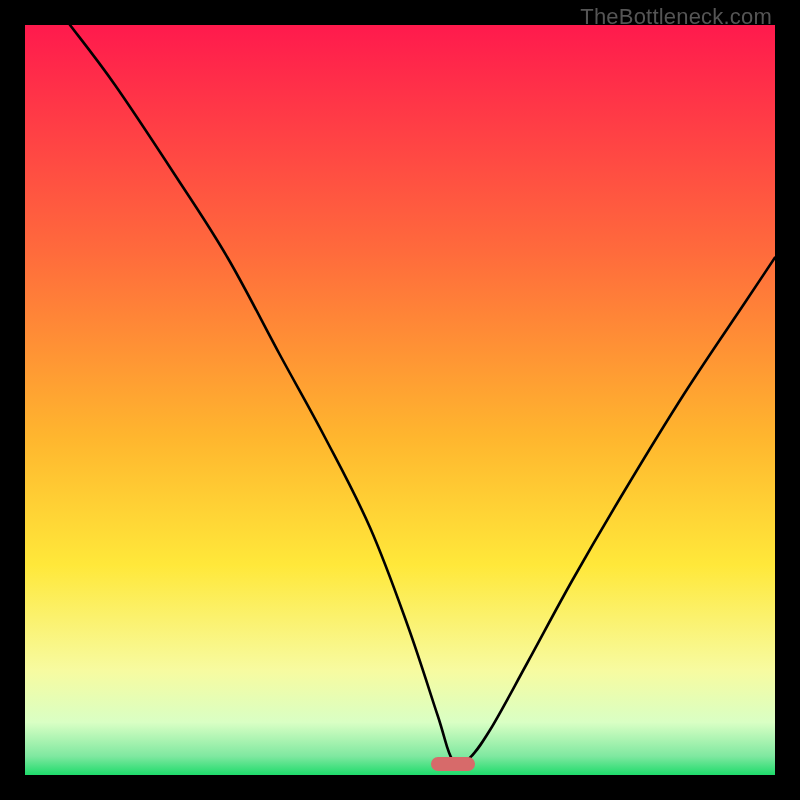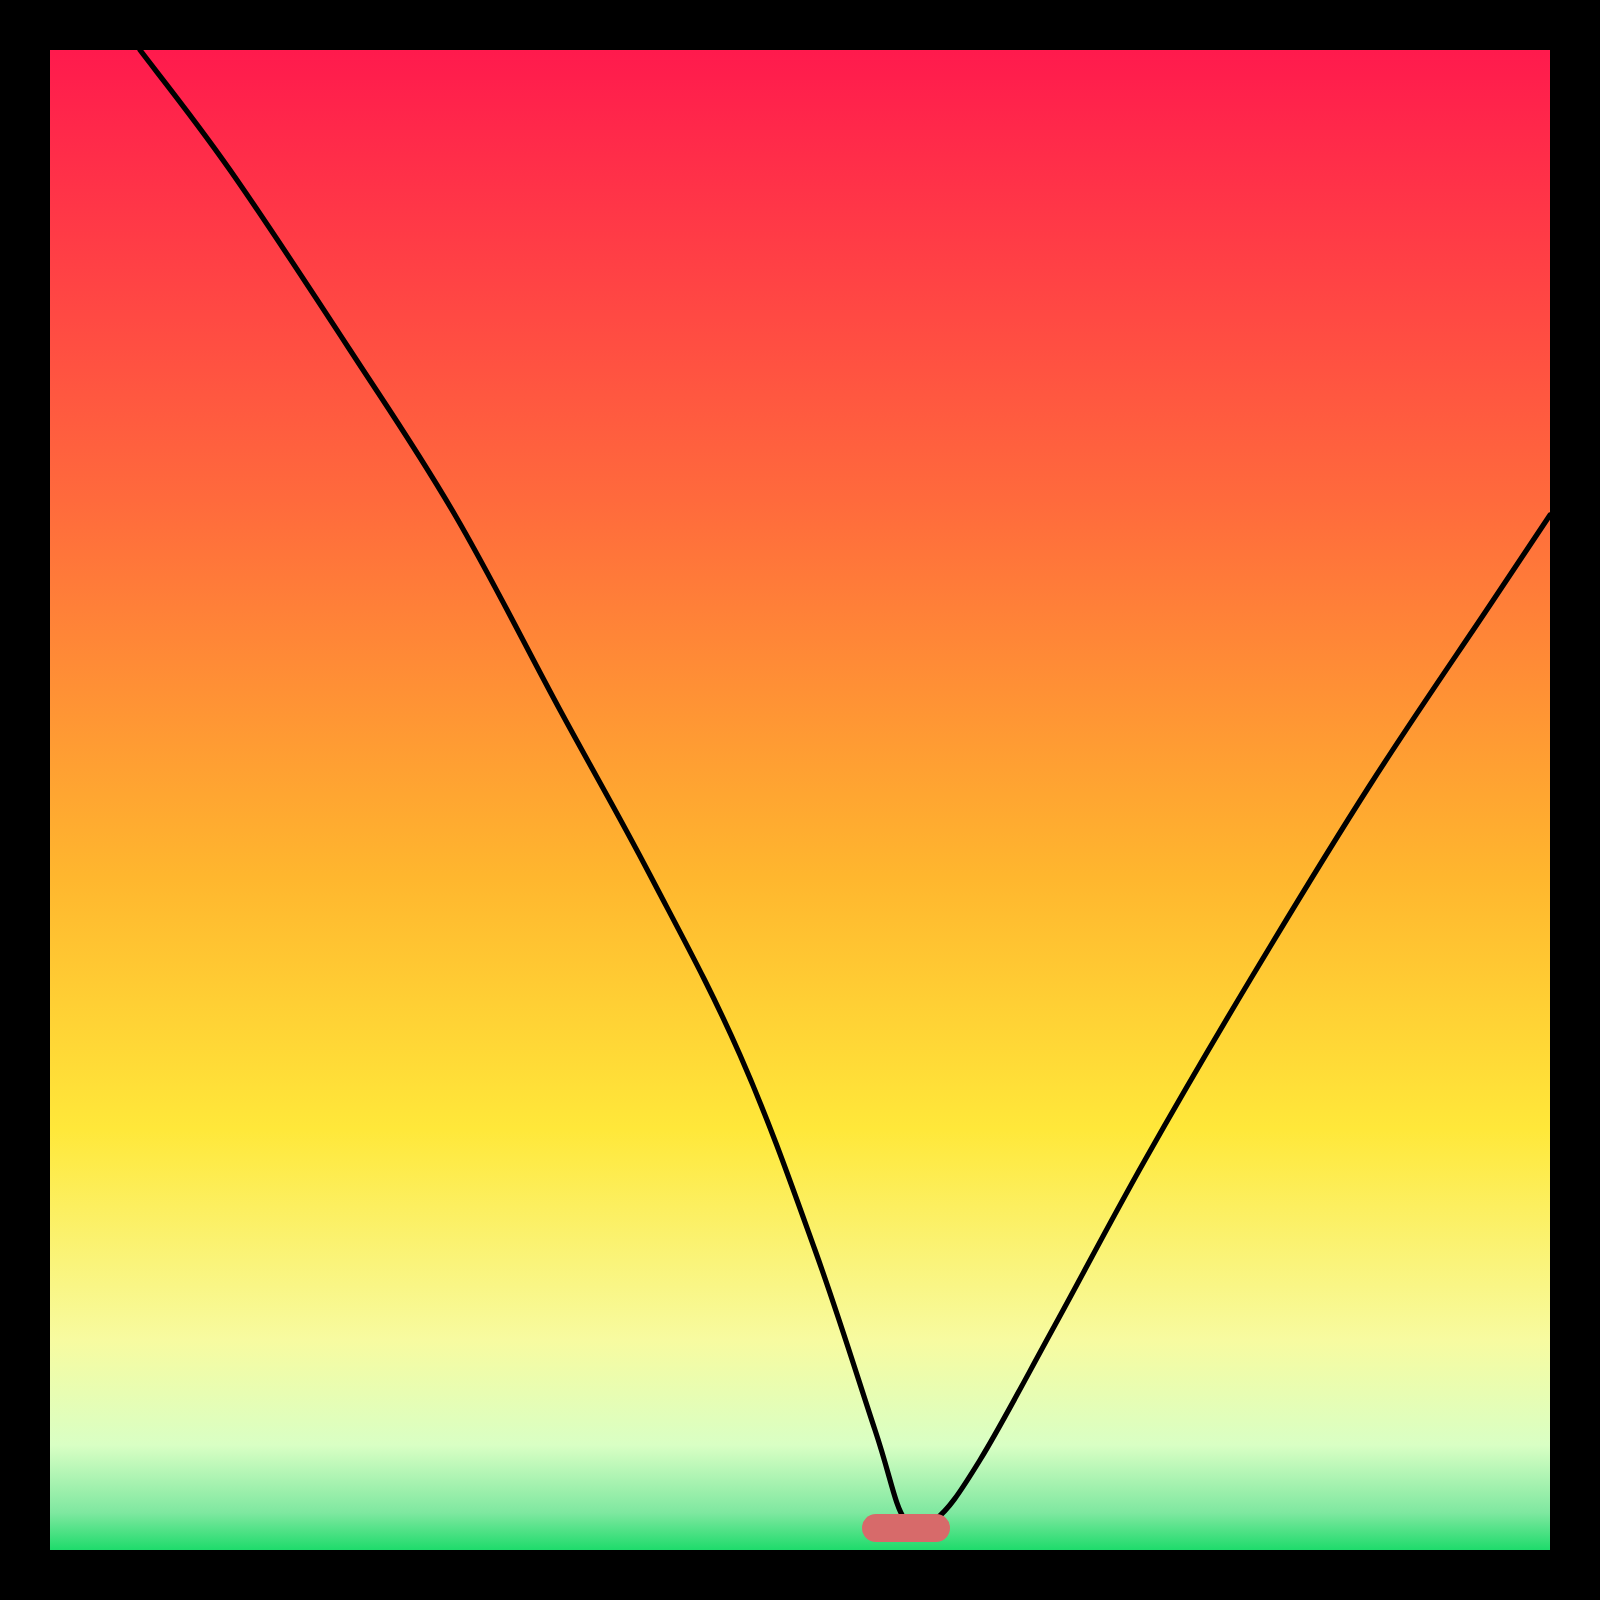--- a/index.html
+++ b/index.html
@@ -57,20 +57,21 @@
     border-radius: 7px;
     background: #d76a6a;
     transform: translate(-50%, -50%);
   }
 </style>
 </head>
 <body>
 
 <div class="frame">
 
+  <div class="watermark">TheBottleneck.com</div>
 
   <div class="plot-area">
 
     <svg class="gradient-bg" viewBox="0 0 750 750" preserveAspectRatio="none">
       <defs>
         <linearGradient id="bg-grad" x1="0" y1="0" x2="0" y2="1">
             <stop offset="0%" stop-color="#ff1a4d"></stop>
             <stop offset="30%" stop-color="#ff6a3c"></stop>
             <stop offset="55.00000000000001%" stop-color="#ffb62e"></stop>
             <stop offset="72%" stop-color="#ffe83a"></stop>

